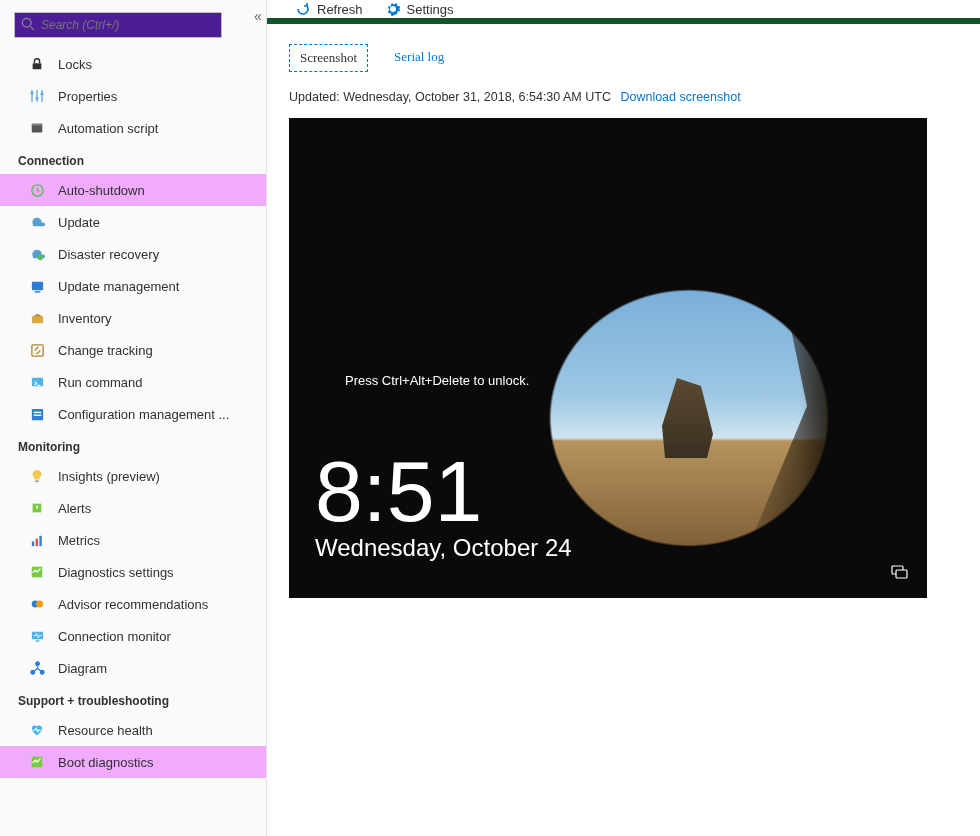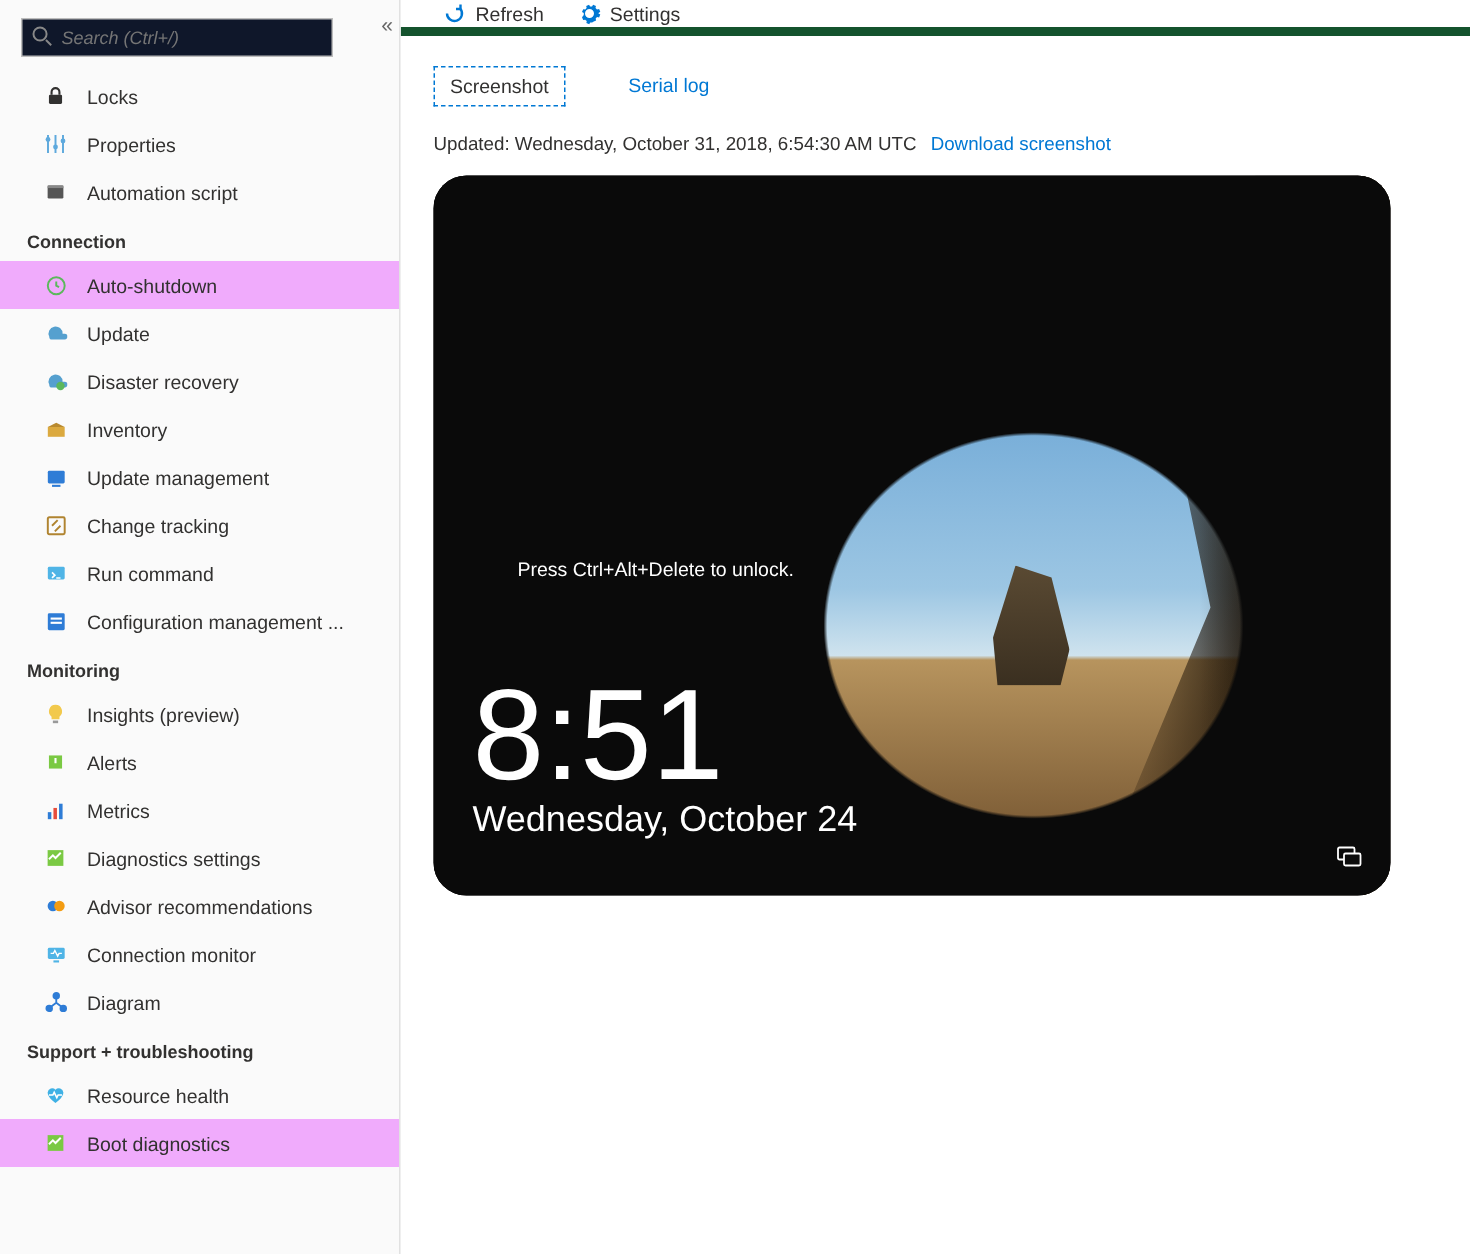--- a/index.html
+++ b/index.html
@@ -47,21 +47,21 @@
     position: relative;
   }
   .search-input {
     width: 208px;
     height: 26px;
     border: 1px solid #bcbcbc;
     padding: 0 6px 0 26px;
     font-style: italic;
     color: #888;
     font-size: 12px;
-    background:#0f172a;
+    background:#4c1d95;
   }
   .search-icon-pos {
     position: absolute;
     left: 7px; top: 5px;
     color: #999;
     font-size: 13px;
   }
   .section-header {
     font-size: 12px;
     font-weight: 600;
@@ -111,22 +111,23 @@
     font-size: 13px;
   }
   .toolbar-btn .ticon { color:#0078d4; font-size:15px; display:inline-flex;}
   .content {
     padding: 20px 22px;
     overflow: auto;
     flex: 1;
   }
   .tabs {
     display: flex;
-    gap: 32px;
+    gap: 16px;
     margin-bottom: 18px;
+    font-family: Liberation Serif, serif;
   }
   .tab {
     padding: 5px 10px;
     font-size: 13px;
     color: #0078d4;
     cursor: pointer;
   }
   .tab.active {
     color: #323130;
     border: 1px dashed #0078d4;
@@ -137,21 +138,20 @@
     color: #323130;
     margin-bottom: 14px;
   }
   .meta-row a { color: #0078d4; text-decoration: none; margin-left: 6px;}
   .screenshot-frame {
     width: 638px;
     height: 480px;
     background: #0c0c0c;
     position: relative;
     overflow: hidden;
-    border-radius: 22px;
   }
   .sky {
     position:absolute;
     left:140px; top:140px;
     width:480px; height:300px;
     background: linear-gradient(180deg,#6fa8d6 0%, #9cc6e3 45%, #cfe3ee 60%, #b7945e 61%, #7a5a34 100%);
     clip-path: polygon(0% 40%, 10% 15%, 40% 0%, 80% 2%, 100% 20%, 100% 100%, 0% 100%);
   }
   .rock1 {
     position:absolute;
@@ -278,34 +278,34 @@
           <svg width="15" height="15" viewBox="0 0 16 16">
             <path d="M3 10a5 5 0 119.5-2H14a2 2 0 010 4H4a2 2 0 01-1-2z" fill="#55a0cf"></path>
             <circle cx="11" cy="11" r="3" fill="#5cb85c"></circle>
           </svg>
         </span>
       <span>Disaster recovery</span>
     </div>
     <div class="nav-item">
       <span class="icon">
           <svg width="15" height="15" viewBox="0 0 16 16">
+            <rect x="2" y="3" width="12" height="9" rx="1" fill="#2e7cd6"></rect>
+            <rect x="5" y="13" width="6" height="1.5" fill="#2e7cd6"></rect>
+          </svg>
+        </span>
+      <span>Update management</span>
+    </div>
+    <div class="nav-item">
+      <span class="icon">
+          <svg width="15" height="15" viewBox="0 0 16 16">
             <rect x="2" y="6" width="12" height="7" fill="#dba93f"></rect>
             <path d="M2 6l6-3 6 3" fill="#b98a2f"></path>
           </svg>
         </span>
       <span>Inventory</span>
-    </div>
-    <div class="nav-item">
-      <span class="icon">
-          <svg width="15" height="15" viewBox="0 0 16 16">
-            <rect x="2" y="3" width="12" height="9" rx="1" fill="#2e7cd6"></rect>
-            <rect x="5" y="13" width="6" height="1.5" fill="#2e7cd6"></rect>
-          </svg>
-        </span>
-      <span>Update management</span>
     </div>
     <div class="nav-item">
       <span class="icon">
           <svg width="15" height="15" viewBox="0 0 16 16" fill="none" stroke="#b08430" stroke-width="1.4">
             <rect x="2" y="2" width="12" height="12" rx="1"></rect>
             <path d="M5 8l4-4M11 8l-4 4"></path>
           </svg>
         </span>
       <span>Change tracking</span>
     </div>

